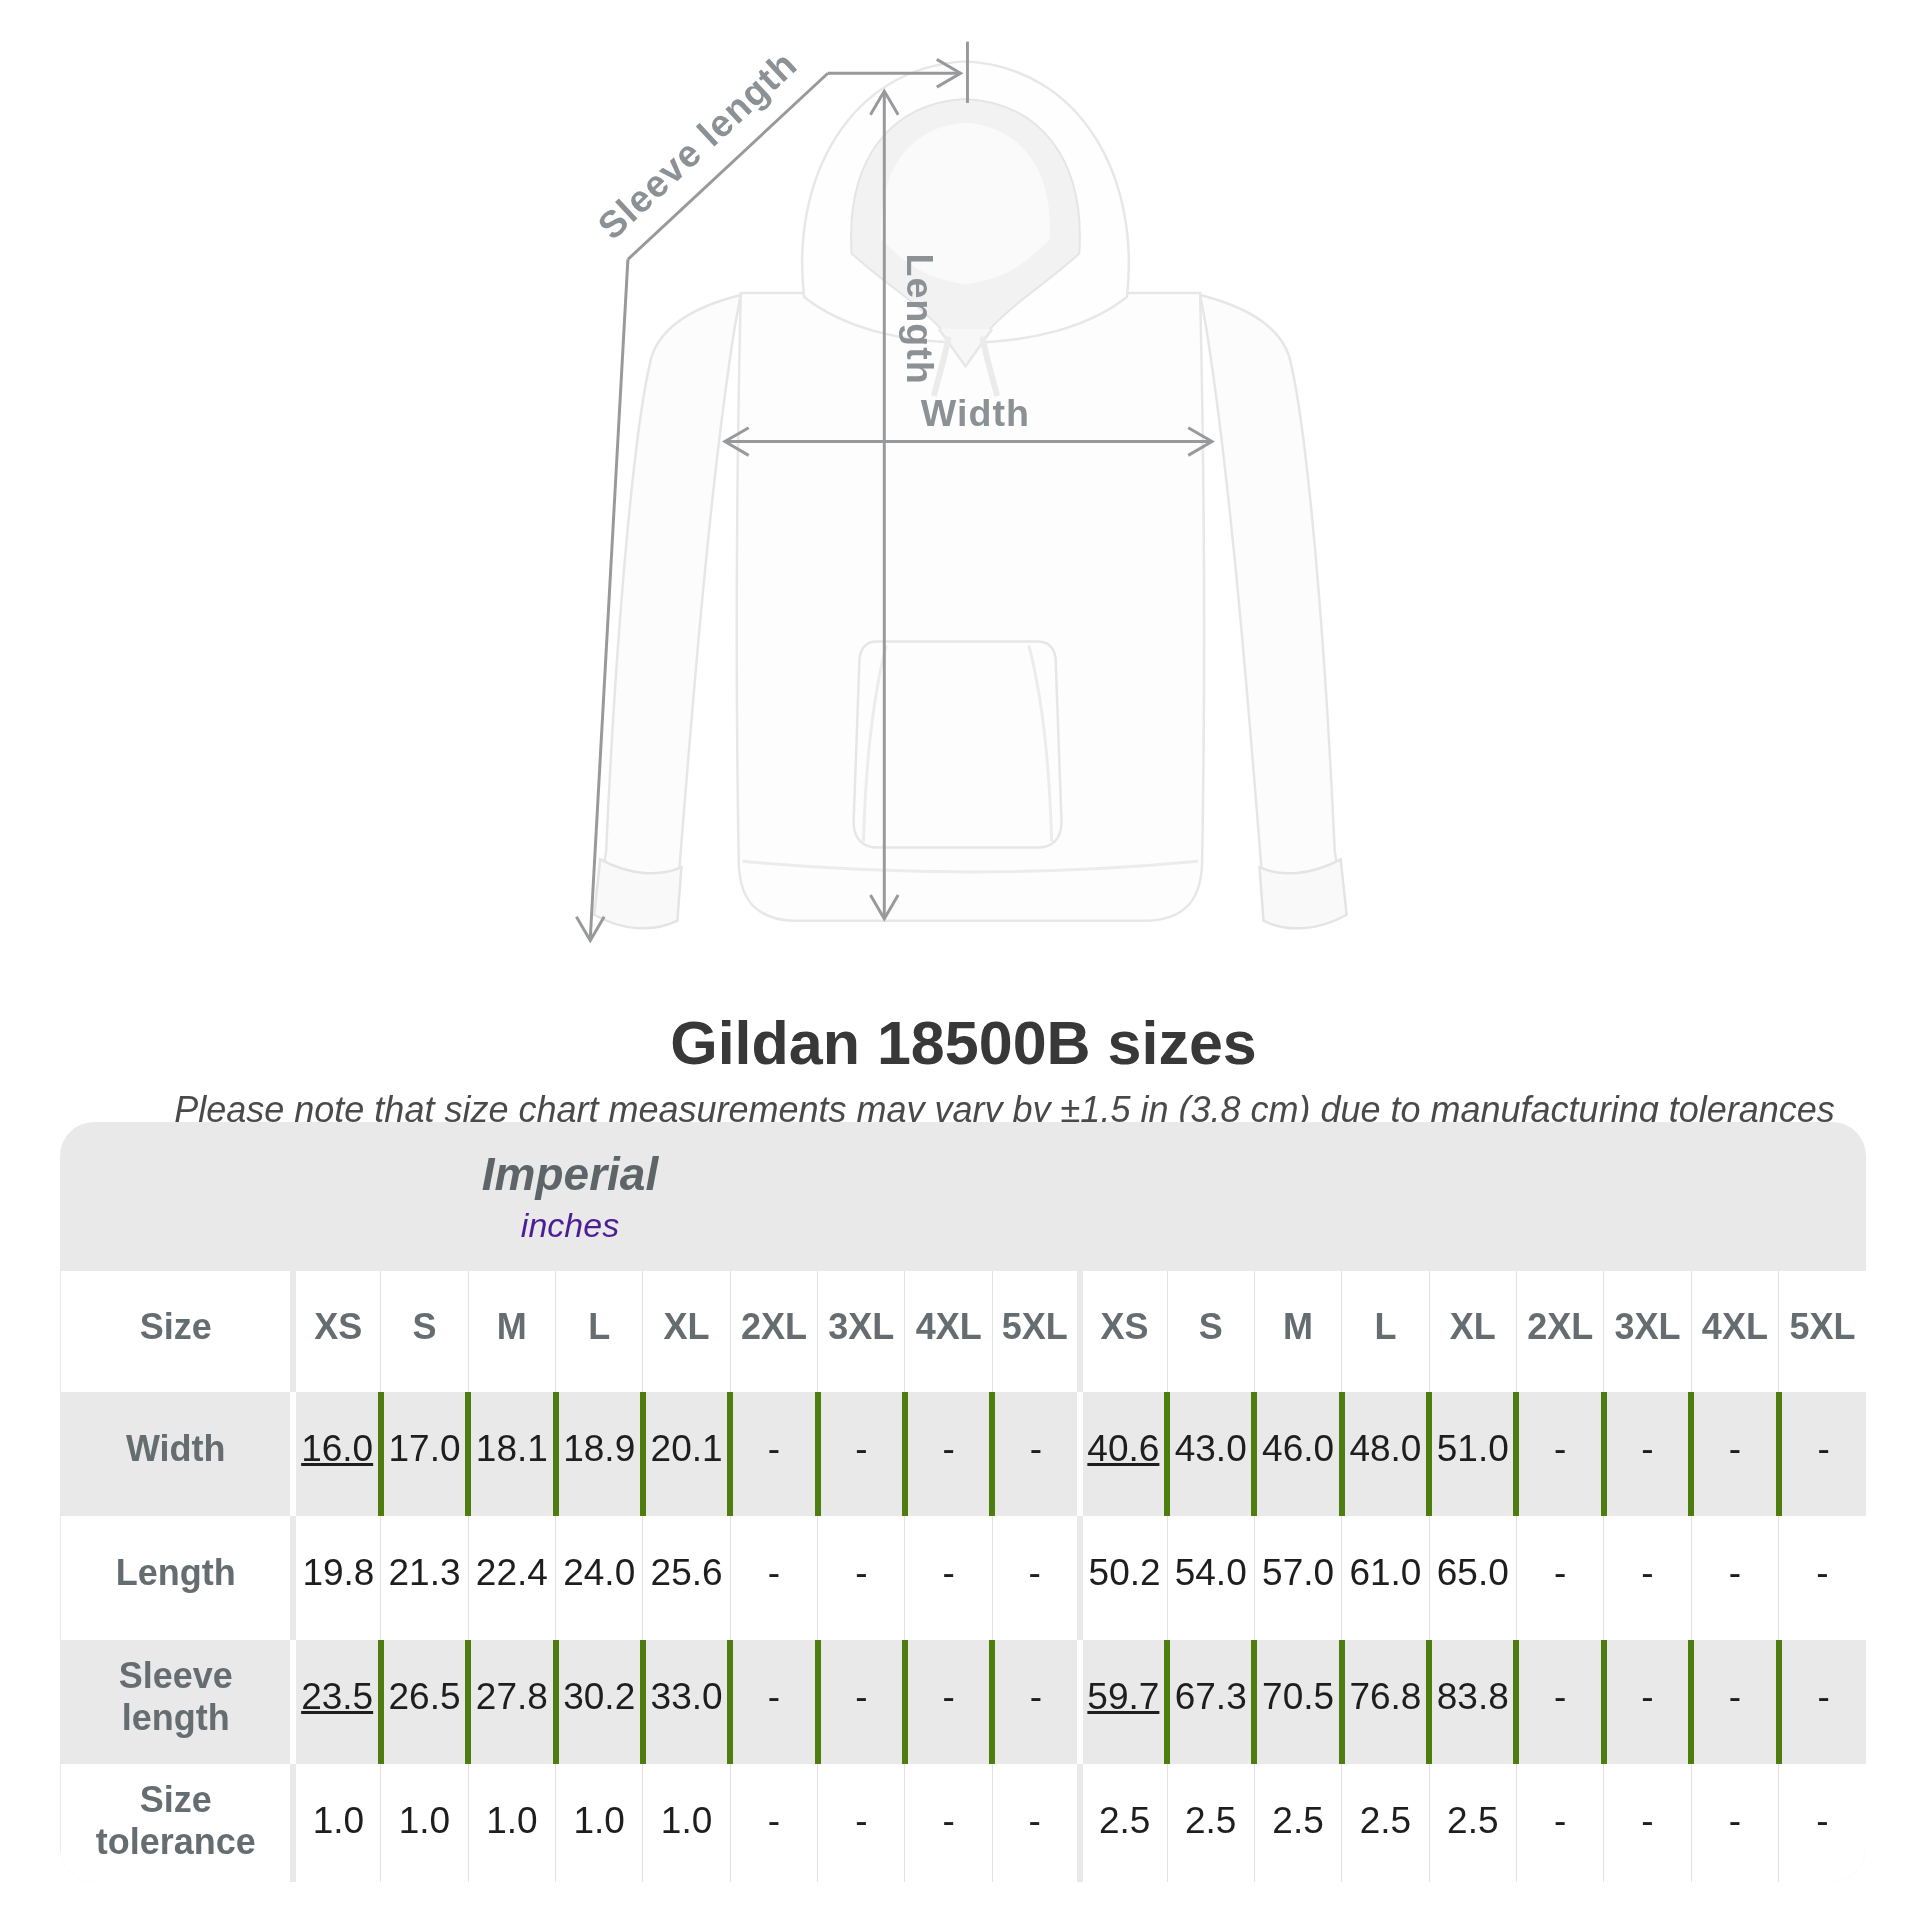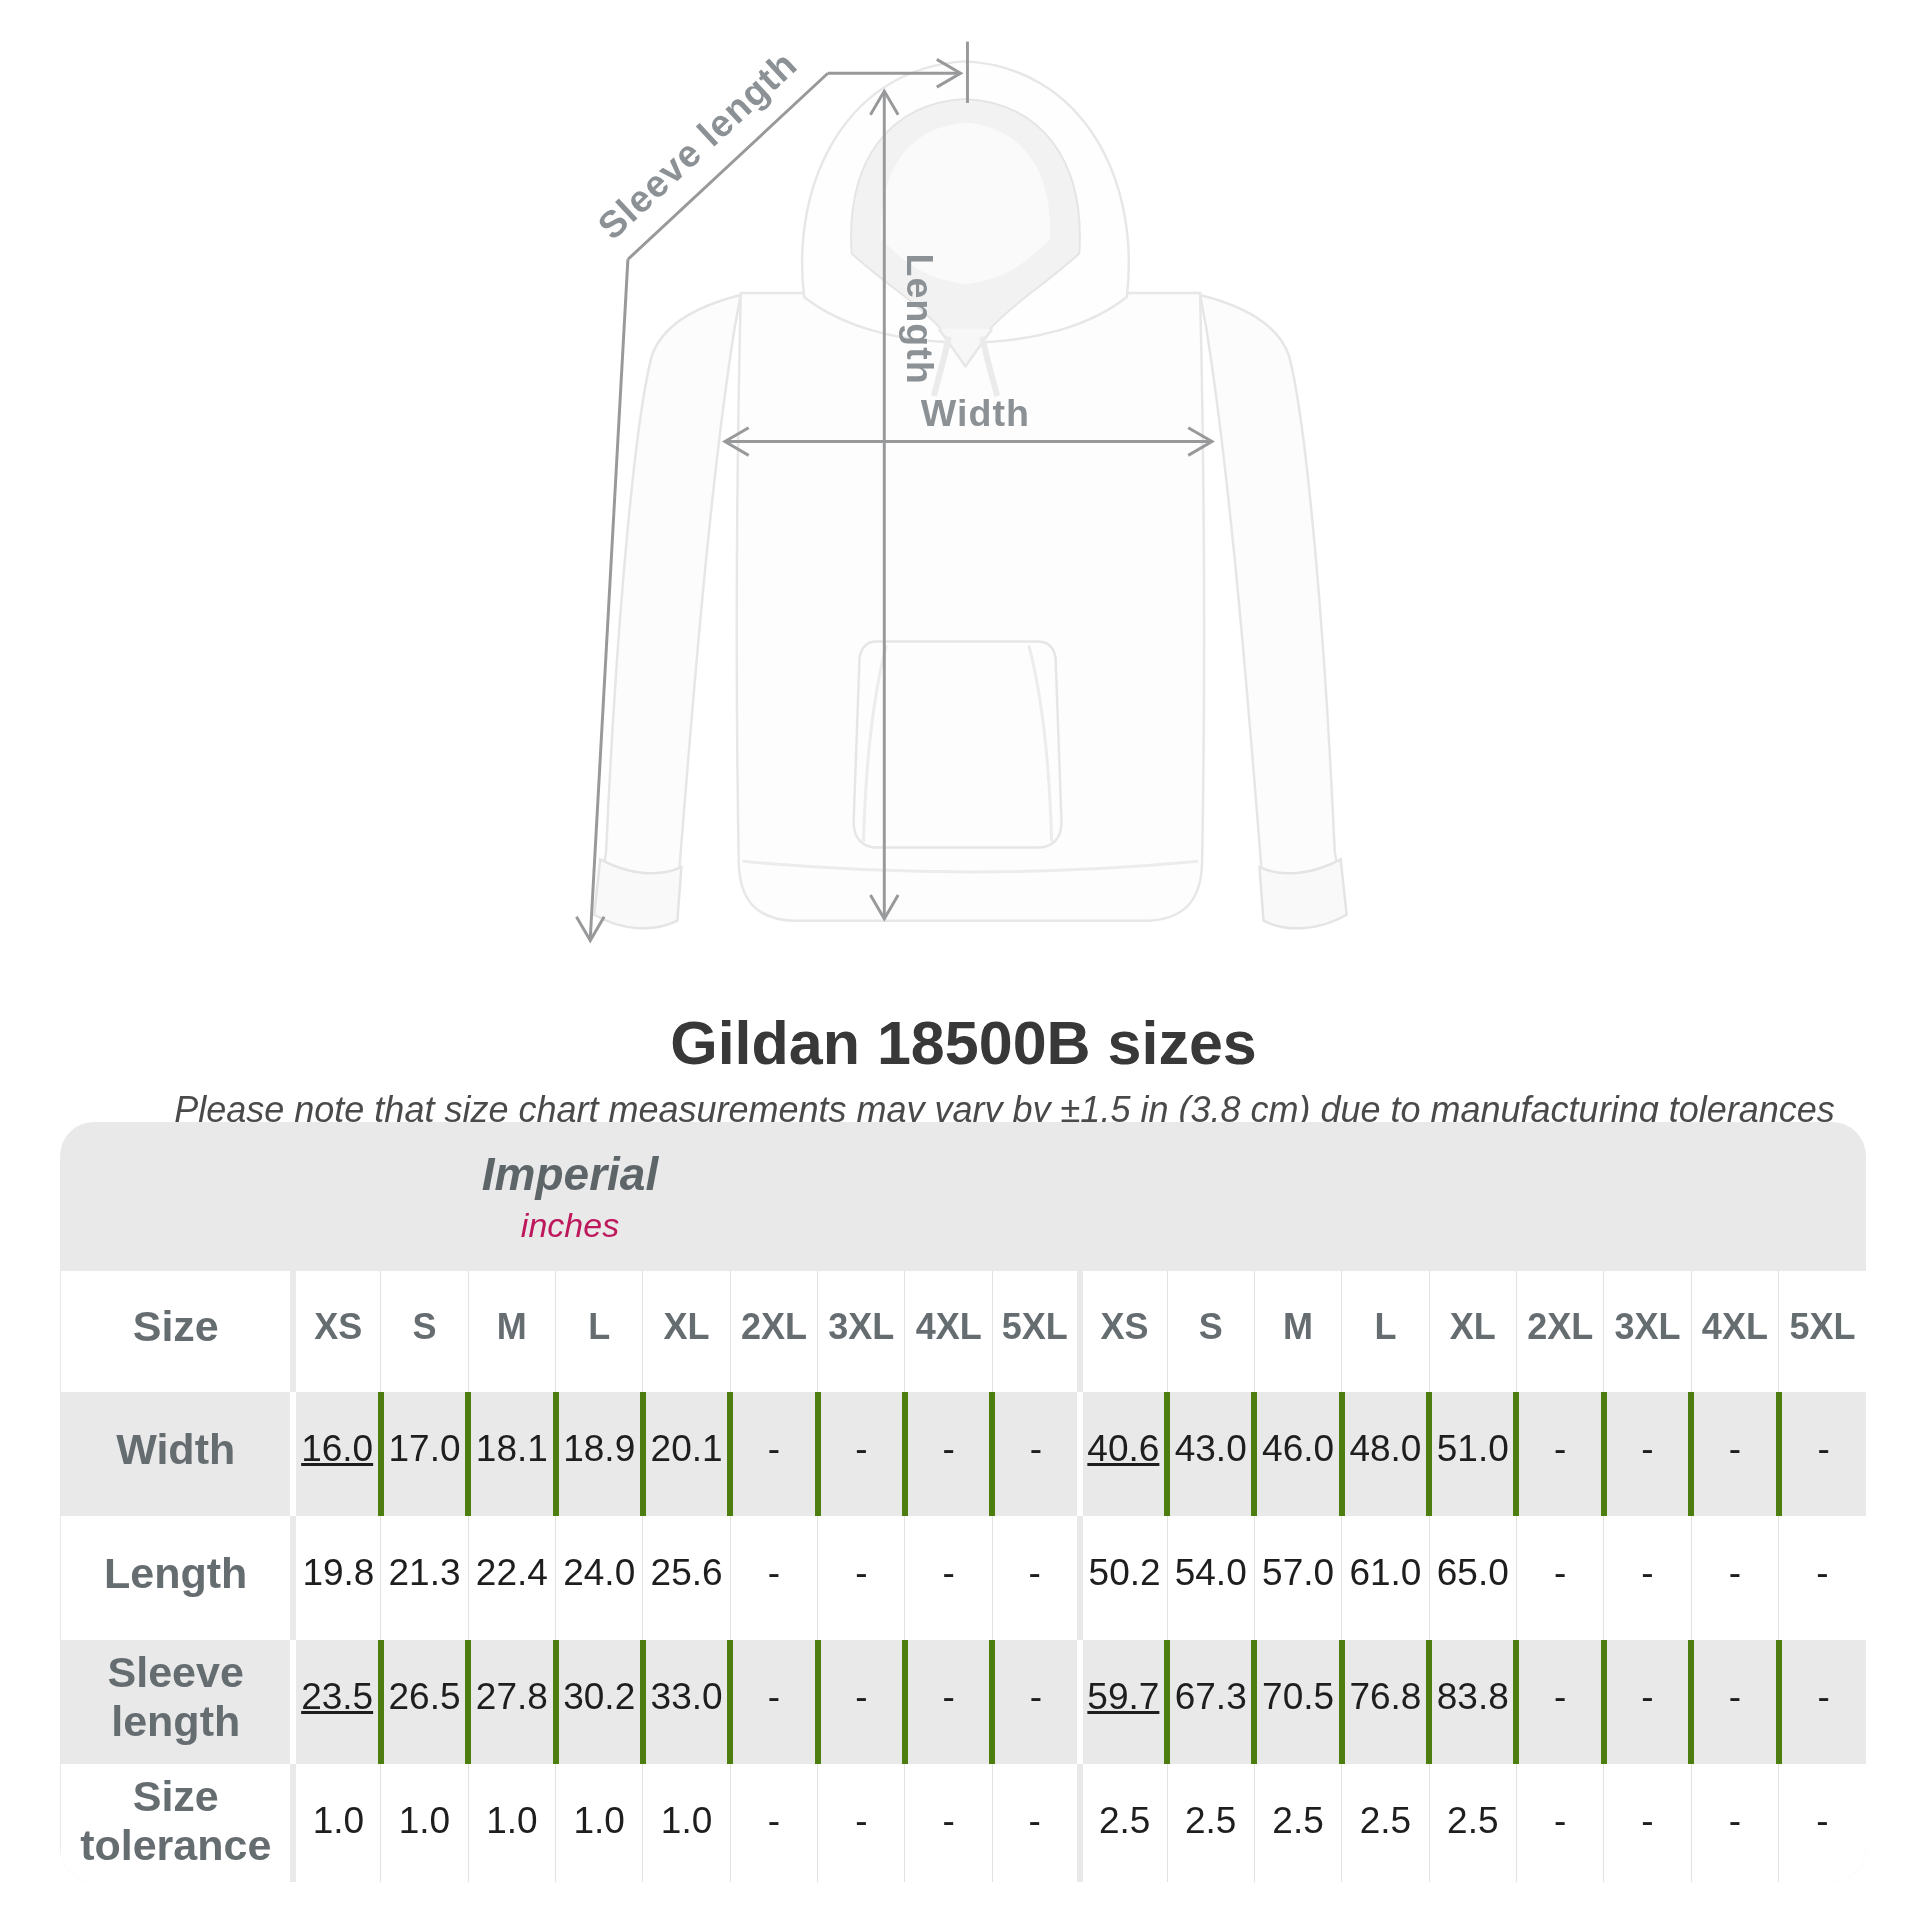--- a/index.html
+++ b/index.html
@@ -17,35 +17,35 @@
     font-size:36px;font-style:italic;color:#4a4a4a;padding-left:41px;}
 
   
   .table-card{position:absolute;left:60px;top:1122px;width:1806px;height:760px;
     background:#e9e9e9;border-radius:34px;overflow:hidden;}
   .band-top{height:149px;display:flex;}
   .band-top .sec{display:flex;flex-direction:column;align-items:center;justify-content:center;}
   .sec-imperial{width:1020px;}
   .sec-metric{width:786px;}
   .sec-name{font-size:46px;font-weight:700;font-style:italic;color:#5d6569;line-height:1.15;}
-  .sec-unit{font-size:34px;font-style:italic;color:#be185d;margin-top:6px;}
+  .sec-unit{font-size:34px;font-style:italic;color:#4c1d95;margin-top:6px;}
 
   table.sizes-grid{border-collapse:collapse;table-layout:fixed;width:1806px;}
   table.sizes-grid td{text-align:center;vertical-align:middle;padding:0 0 10px 0;
     border-left:1px solid transparent;overflow:hidden;}
   tr.header-row td{height:111px;}
   tr.data-row td{height:114px;}
   tr.row-white{background:#ffffff;}
   tr.row-gray{background:#e9e9e9;}
   tr.row-white td + td{border-left:1px solid #e2e2e2;}
   tr.row-gray  td + td{border-left:6px solid #4d7c0f;}
   table.sizes-grid td.sep{border-left-width:6px;}
   tr.row-white td.sep{border-left-color:#e9e9e9;}
   tr.row-gray  td.sep{border-left-color:#ffffff;text-decoration:underline;}
-  td.col-label{font-weight:700;color:#666d71;font-size:43px;}
+  td.col-label{font-weight:700;color:#666d71;font-size:36px;}
   td.size-head{font-weight:700;color:#666d71;font-size:36px;}
   td.val{font-weight:400;color:#1e1e1e;font-size:37px;}
 </style>
 </head>
 <body>
 
 <div class="diagram-wrap">
 <svg viewBox="0 0 1946 1000" xmlns="http://www.w3.org/2000/svg">
   <g>
 

